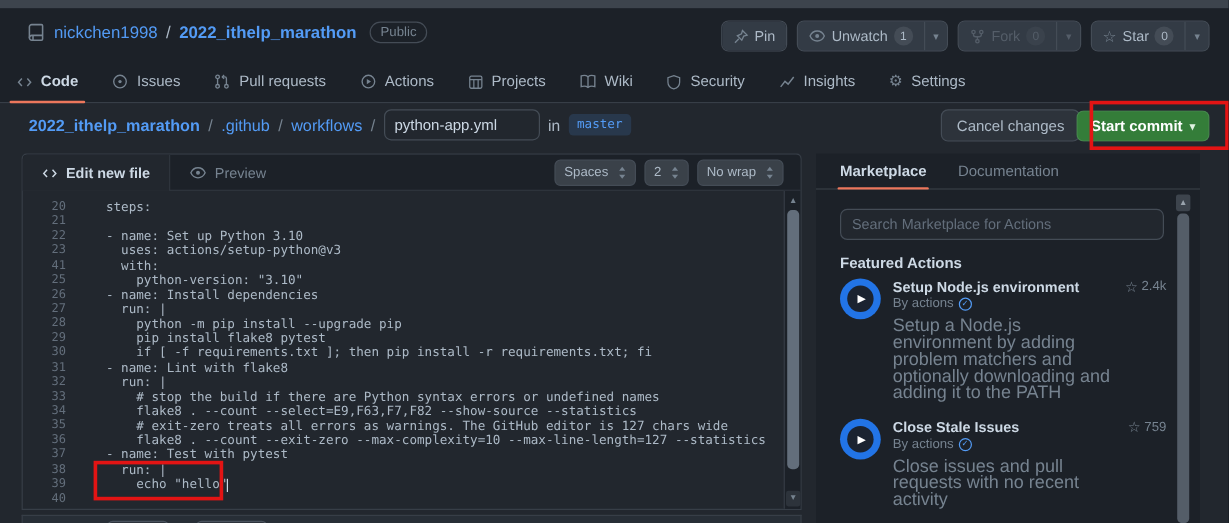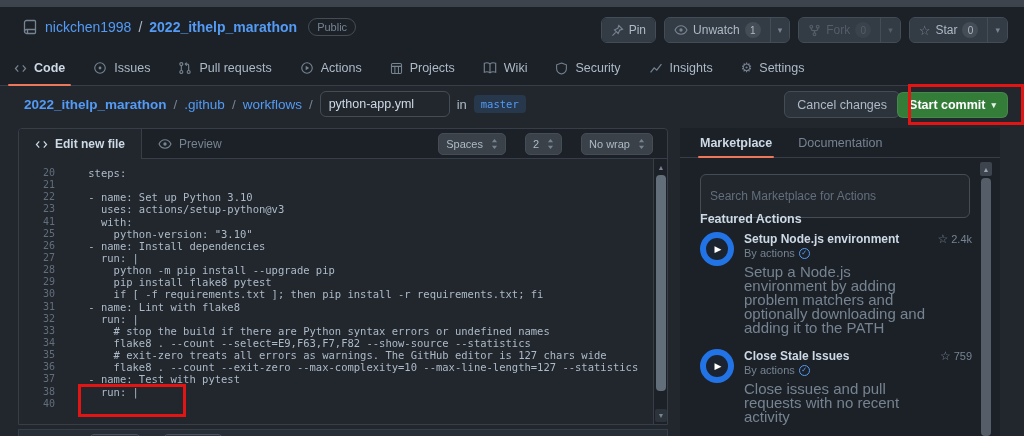--- a/index.html
+++ b/index.html
@@ -52,21 +52,21 @@
   .cancel-btn { position:absolute; right:124px; top:91px; height:27px; padding:0 12px; background:#2d333b; border:1px solid #444c56; border-radius:6px; color:#adbac7; font-size:12.5px; display:flex; align-items:center; cursor:pointer; }
   .commit-btn { position:absolute; right:16px; top:92px; height:26px; padding:0 11px; background:#347d39; border:1px solid rgba(205,217,229,0.12); border-radius:6px; color:#ffffff; font-size:12.5px; font-weight:bold; display:flex; align-items:center; gap:6px; cursor:pointer; }
   .commit-btn .caret { font-size:9px; color:#dff3e1; }
 
   
   .editor-panel { position:absolute; left:18px; top:128px; width:650px; height:297px; background:#22272e; border:1px solid #373e47; border-radius:4px 4px 0 0; }
   .editor-tabbar { position:relative; height:30px; background:#1c2128; border-bottom:1px solid #373e47; display:flex; border-radius:4px 4px 0 0; }
   .editor-tab { display:flex; align-items:center; gap:7px; padding:0 16px; font-size:12px; color:#768390; cursor:pointer; }
   .editor-tab.active { background:#22272e; color:#cdd9e5; font-weight:bold; border-right:1px solid #373e47; margin-bottom:-1px; border-radius:4px 0 0 0; }
   .editor-tab .ic { color:inherit; }
-  .editor-controls { position:absolute; right:14px; top:4px; display:flex; gap:19px; }
+  .editor-controls { position:absolute; right:14px; top:4px; display:flex; gap:7px; }
   .mini-select { height:22px; background:#3a4149; border:1px solid #444c56; border-radius:5px; color:#adbac7; font-size:11px; display:flex; align-items:center; gap:8px; padding:0 7px; cursor:pointer; }
   .mini-select .updown { color:#768390; }
 
   .code-area { position:absolute; left:0; top:30px; right:14px; bottom:0; overflow:hidden; padding-top:8px; }
   .code-row { display:flex; height:12.15px; line-height:12.15px; white-space:pre; }
   .gutter { width:36px; text-align:right; color:#636e7b; font-family:"DejaVu Sans Mono", monospace; font-size:10px; flex:none; user-select:none; }
   .code-text { margin-left:8px; color:#adbac7; font-family:"DejaVu Sans Mono", monospace; font-size:10.5px; }
   .cursor-bar { display:inline-block; width:1px; height:11px; background:#cdd9e5; vertical-align:text-bottom; }
 
   .editor-vscroll { position:absolute; top:30px; right:0; width:14px; bottom:0; background:#1c2128; border-left:1px solid #373e47; }
@@ -78,21 +78,21 @@
   .editor-footer-cut { position:absolute; left:18px; top:429px; width:650px; height:12px; background:#272e36; border:1px solid #373e47; border-bottom:none; }
   .kbd-pill { position:absolute; top:4px; height:14px; border:1px solid #4a535e; border-radius:5px; background:#2d333b; }
 
   
   .sidebar { position:absolute; left:680px; top:128px; width:320px; height:308px; background:#1c2128; }
   .side-tabbar { position:relative; height:30px; display:flex; gap:26px; padding-left:20px; border-bottom:1px solid #373e47; }
   .side-tab { display:flex; align-items:center; font-size:12.5px; color:#768390; cursor:pointer; position:relative; }
   .side-tab.active { color:#cdd9e5; font-weight:bold; }
   .side-tab.active::after { content:""; position:absolute; left:-2px; right:-2px; bottom:-1px; height:2.5px; background:#ec775c; border-radius:2px; }
 
-  .side-search { position:absolute; left:20px; top:46px; width:270px; height:44px; background:#22272e; border:1px solid #444c56; border-radius:6px; color:#cdd9e5; font-size:12px; padding:0 9px; font-family:"Liberation Sans", sans-serif; outline:none; }
+  .side-search { position:absolute; left:20px; top:46px; width:270px; height:26px; background:#22272e; border:1px solid #444c56; border-radius:6px; color:#cdd9e5; font-size:12px; padding:0 9px; font-family:"Liberation Sans", sans-serif; outline:none; }
   .side-search::placeholder { color:#636e7b; }
   .featured-heading { position:absolute; left:20px; top:84px; font-size:12.5px; font-weight:bold; color:#cdd9e5; }
 
   .action-cards { position:absolute; left:20px; top:104px; width:272px; }
   .action-card { position:relative; display:flex; gap:10px; margin-bottom:14px; cursor:pointer; }
   .action-avatar { flex:none; width:34px; height:34px; border-radius:50%; background:#2274e6; display:flex; align-items:center; justify-content:center; }
   .action-avatar .inner { width:22px; height:22px; border-radius:50%; background:#1b2330; color:#ffffff; font-size:9px; display:flex; align-items:center; justify-content:center; padding-left:2px; }
   .action-body { flex:1; min-width:0; }
   .action-title-row { display:flex; align-items:flex-end; }
   .action-title { font-size:12px; font-weight:bold; color:#cdd9e5; line-height:14px; }
@@ -356,20 +356,21 @@
           <div class="code-row"><span class="gutter">29</span><span class="code-text">        pip install flake8 pytest</span></div>
           <div class="code-row"><span class="gutter">30</span><span class="code-text">        if [ -f requirements.txt ]; then pip install -r requirements.txt; fi</span></div>
           <div class="code-row"><span class="gutter">31</span><span class="code-text">    - name: Lint with flake8</span></div>
           <div class="code-row"><span class="gutter">32</span><span class="code-text">      run: |</span></div>
           <div class="code-row"><span class="gutter">33</span><span class="code-text">        # stop the build if there are Python syntax errors or undefined names</span></div>
           <div class="code-row"><span class="gutter">34</span><span class="code-text">        flake8 . --count --select=E9,F63,F7,F82 --show-source --statistics</span></div>
           <div class="code-row"><span class="gutter">35</span><span class="code-text">        # exit-zero treats all errors as warnings. The GitHub editor is 127 chars wide</span></div>
           <div class="code-row"><span class="gutter">36</span><span class="code-text">        flake8 . --count --exit-zero --max-complexity=10 --max-line-length=127 --statistics</span></div>
           <div class="code-row"><span class="gutter">37</span><span class="code-text">    - name: Test with pytest</span></div>
           <div class="code-row"><span class="gutter">38</span><span class="code-text">      run: |</span></div>
+          <div class="code-row"><span class="gutter">39</span><span class="code-text">        echo "hello"<span class="cursor-bar"></span></span></div>
           <div class="code-row"><span class="gutter">40</span><span class="code-text"></span></div>
         </div>
     </div>
 
     <div class="editor-vscroll">
       <div class="scroll-arrow" style="top:2px;">▲</div>
       <div class="thumb"></div>
       <div class="scroll-arrow arrow-down">▼</div>
     </div>
   </div>

